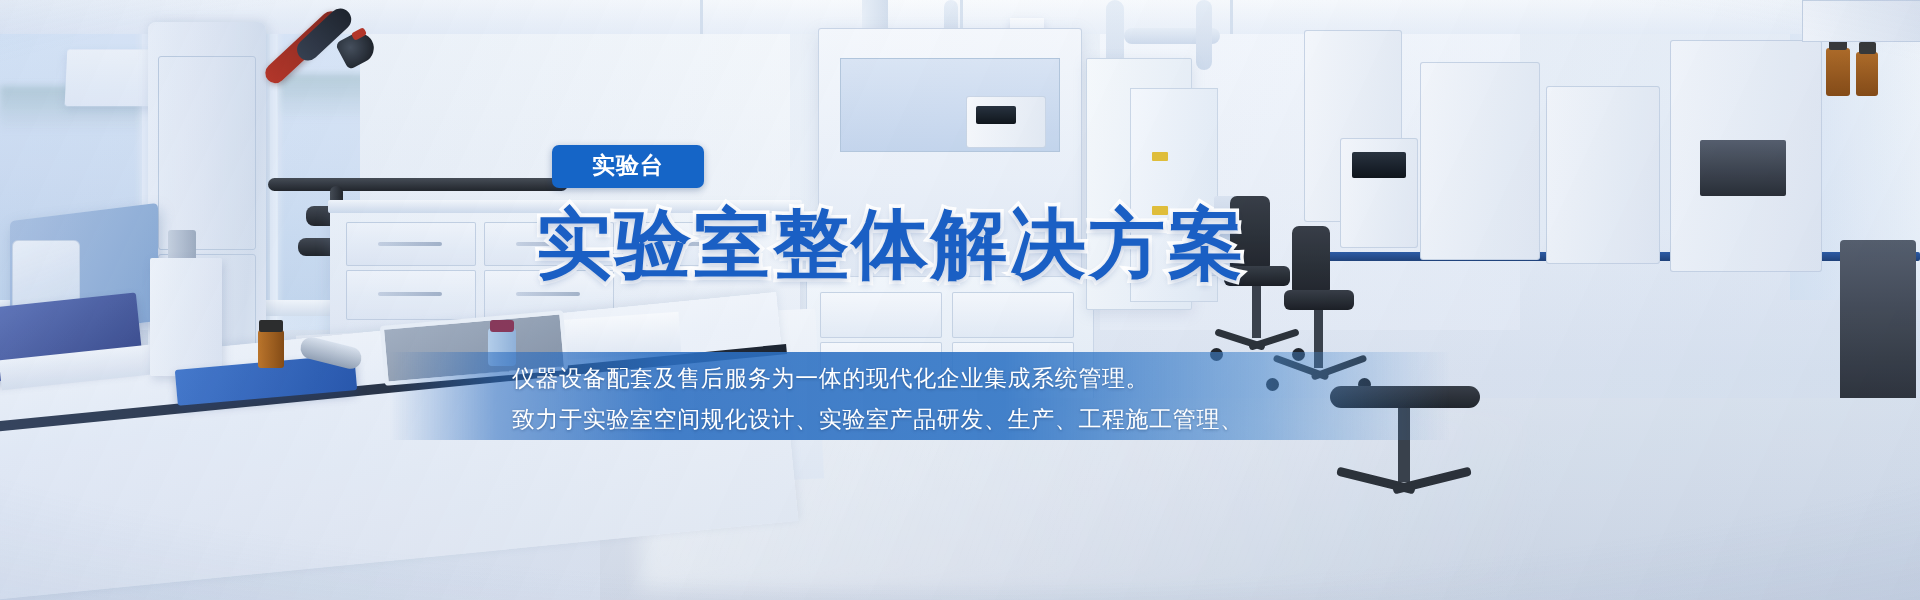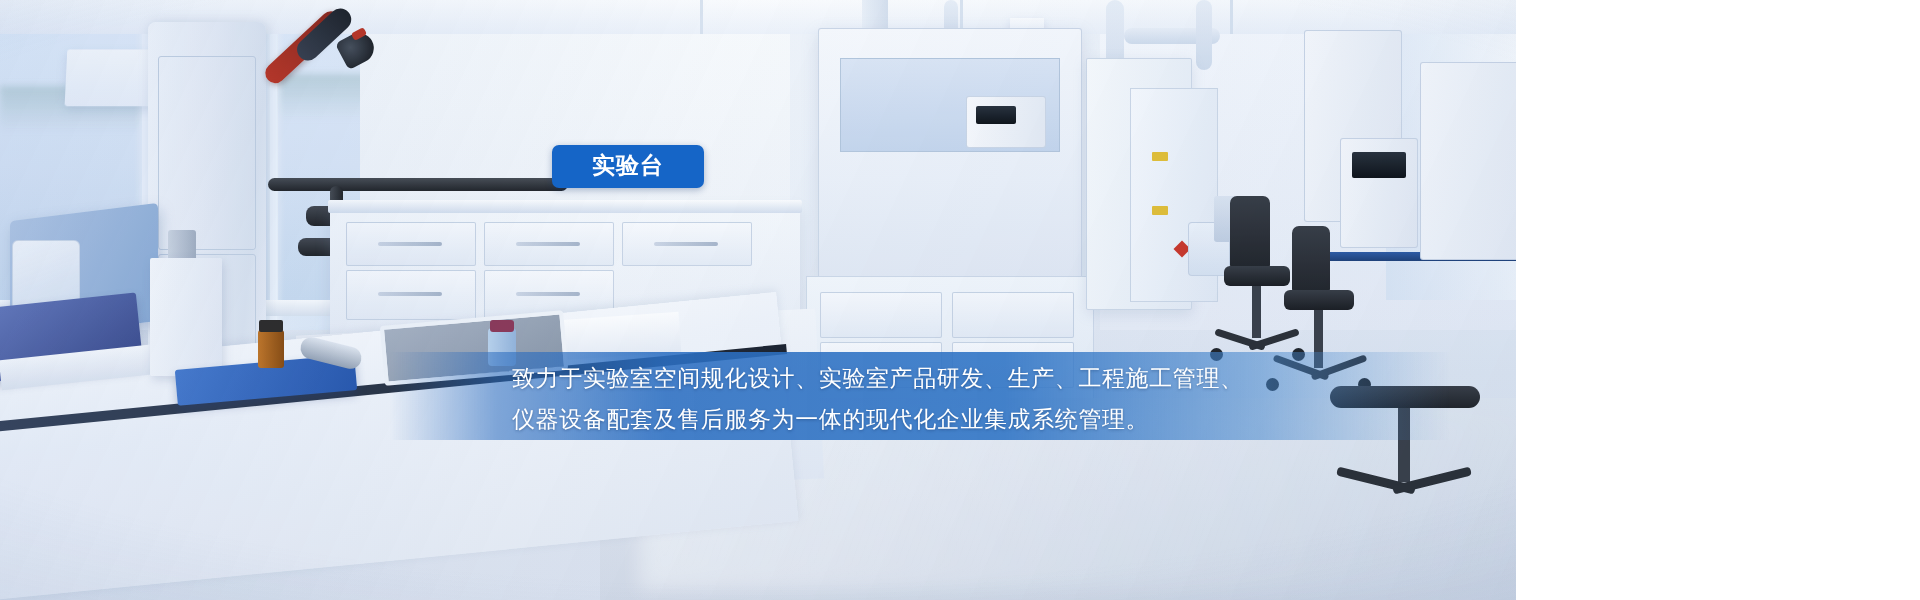--- a/index.html
+++ b/index.html
@@ -1,21 +1,21 @@
 <!DOCTYPE html>
 <html lang="zh"><head>
 <meta charset="utf-8">
 <title>Laboratory Banner</title>
 <style>
   html,body{margin:0;padding:0;background:#fff;}
   body{font-family:"Liberation Sans","DejaVu Sans",sans-serif;}
 
   #banner{
     position:relative;
-    width:1516px;
+    width:1920px;
     height:600px;
     overflow:hidden;
     background:#e9eef6;
   }
 
   
   .scene{position:absolute;inset:0;overflow:hidden;}
 
   
   .room{
@@ -398,21 +398,22 @@
     <div class="tint"></div>
     <div class="vignette"></div>
   </div>
 
   <div class="overlay">
 
     <div class="chip-row">
       <div class="chip">实验台</div>
     </div>
 
+    <div class="headline">实验室整体解决方案</div>
 
     <div class="subband"></div>
     <div class="subtext">
+      <div>仪器设备配套及售后服务为一体的现代化企业集成系统管理。</div>
       <div>致力于实验室空间规化设计、实验室产品研发、生产、工程施工管理、</div>
-      <div>仪器设备配套及售后服务为一体的现代化企业集成系统管理。</div>
     </div>
 
   </div>
 </div>
 
 </body></html>

